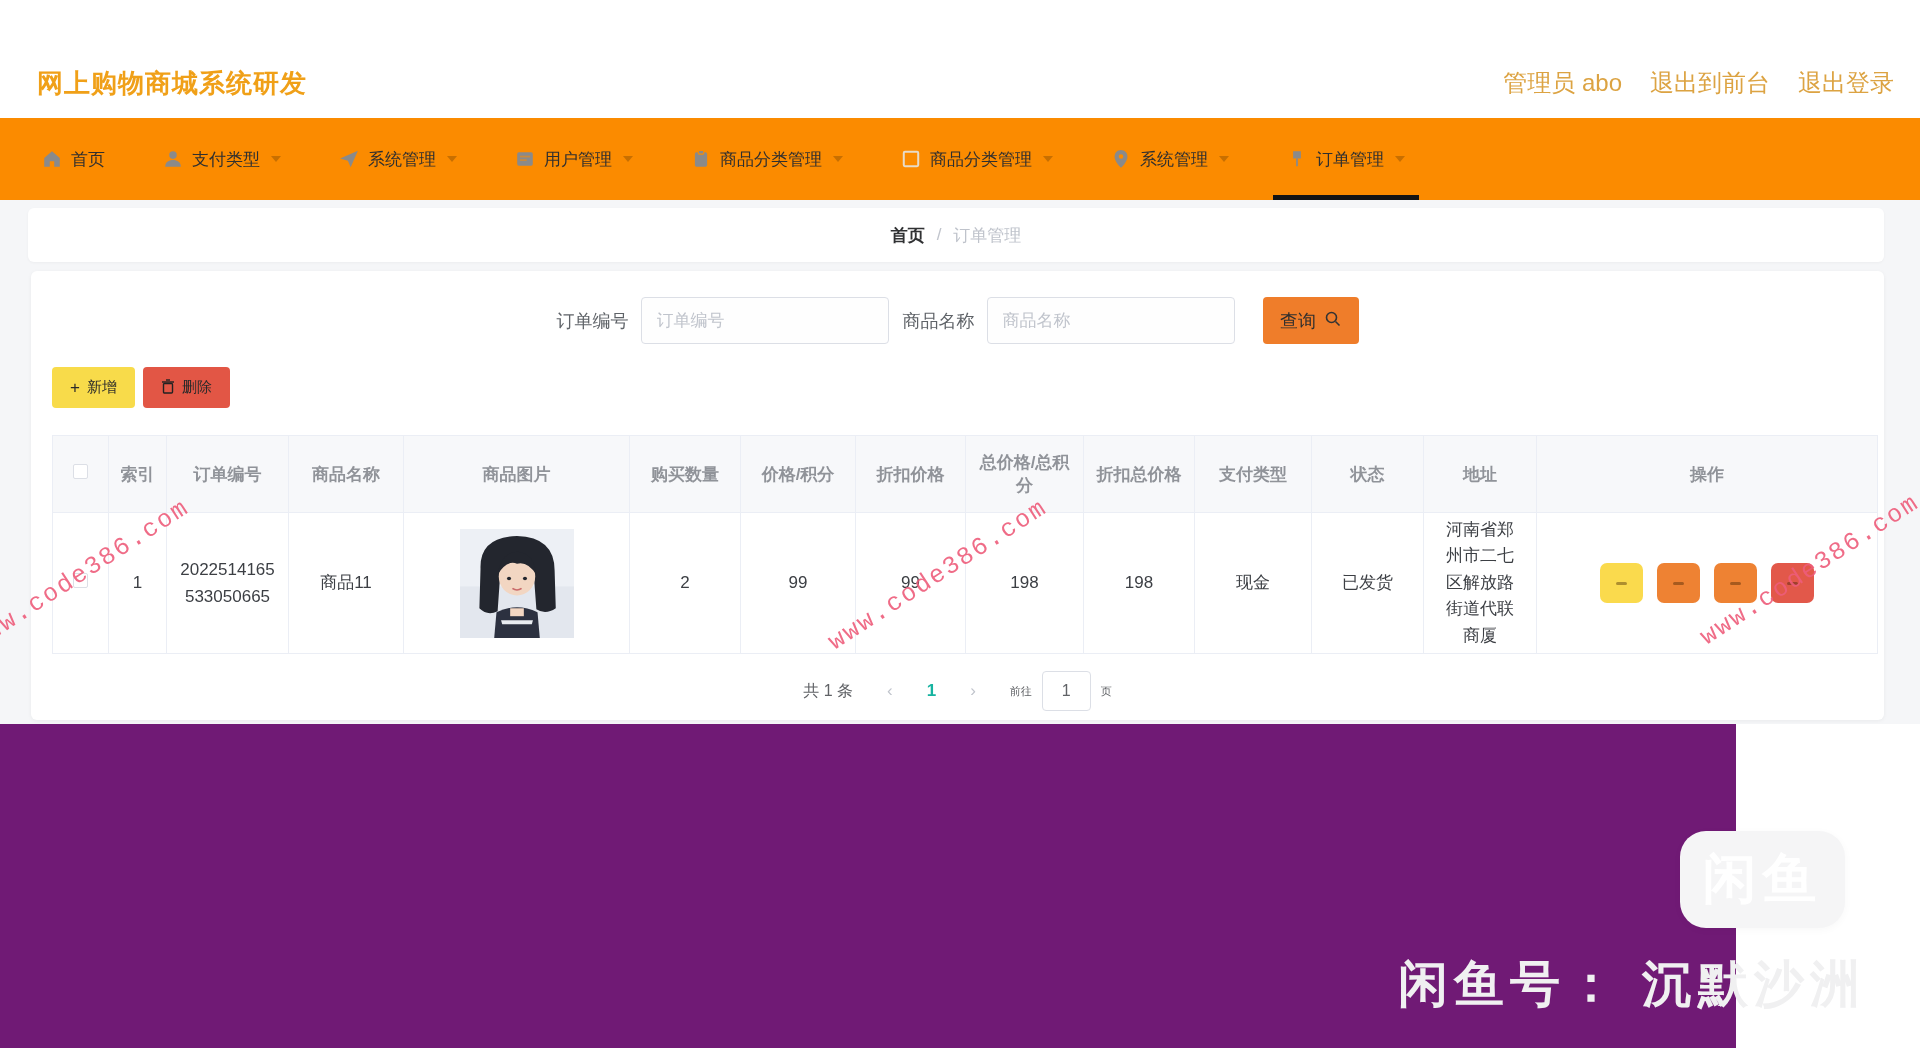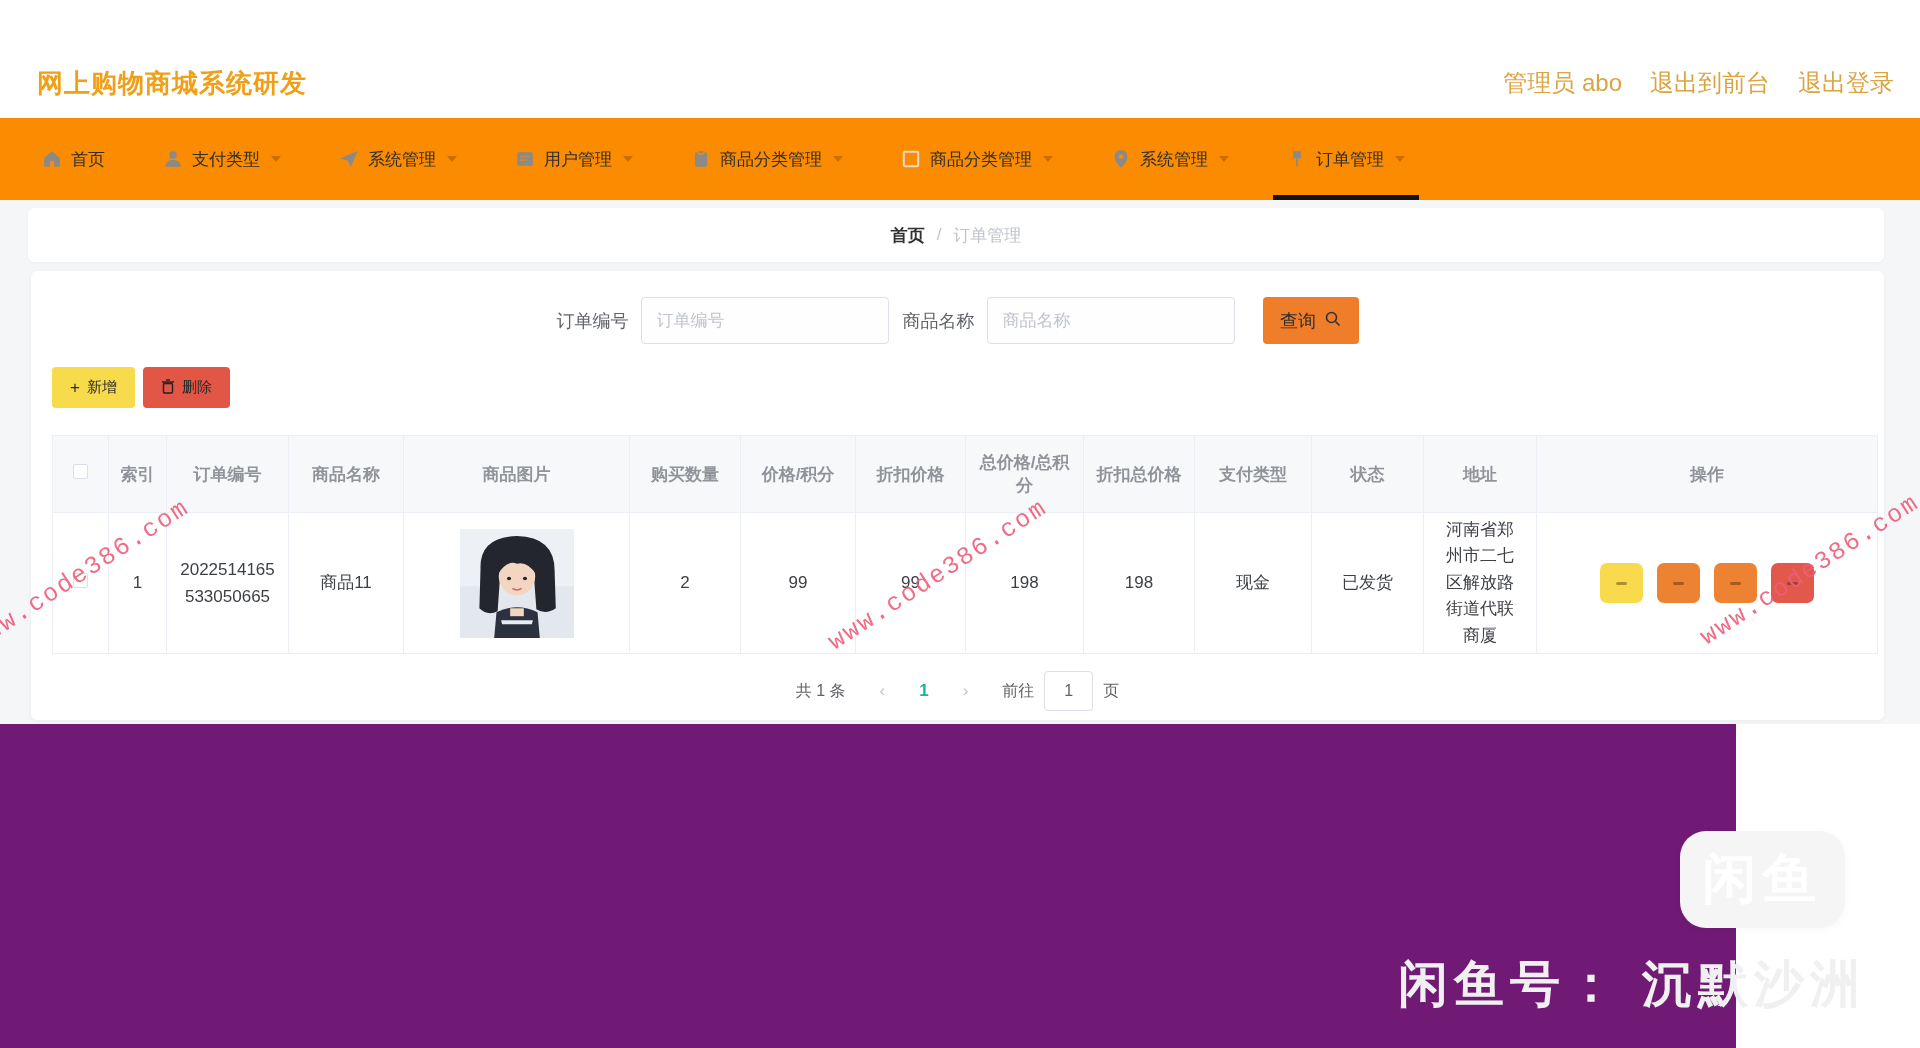--- a/index.html
+++ b/index.html
@@ -58,21 +58,21 @@
   .actions-wrap { display:flex; align-items:center; justify-content:center; gap:14px; }
   .action-button { width:43px; height:40px; border:none; border-radius:7px; cursor:pointer; display:flex; align-items:center; justify-content:center; }
   .action-button i { display:block; width:11px; height:3px; background:rgba(60,30,0,.4); border-radius:2px; }
 
   
   .pagination { position:absolute; top:400px; left:0; right:0; display:flex; align-items:center; justify-content:center; gap:34px; }
   .pg-total { font-size:16px; color:#606266;text-align:center; }
   .pg-arrow { font-size:17px; color:#c0c4cc; cursor:pointer; }
   .pg-page { font-size:17px; color:#16b3a0; font-weight:bold; cursor:pointer; }
   .pg-goto { display:flex; align-items:center; gap:10px; }
-  .pg-goto-label, .pg-goto-unit { font-size:16px; color:#606266; }
+  .pg-goto-label, .pg-goto-unit { font-size:11px; color:#606266; }
   .pg-input { width:49px; height:40px; border:1px solid #dcdfe6; border-radius:4px; text-align:center; font-size:16px; color:#606266; outline:none; }
 
   
   .site-watermark { position:absolute; font-family:"Liberation Mono","DejaVu Sans Mono",monospace; font-size:25px; color:#ee5d7b; letter-spacing:2px; white-space:nowrap; transform:translate(-50%,-50%) rotate(-33deg); opacity:.9; pointer-events:none; z-index:5; }
   .wm-left { left:80px; top:527px; }
   .wm-center { left:938px; top:527px; }
   .wm-right { left:1810px; top:522px; }
 
   .brand-logo { position:absolute; left:1680px; top:783px; width:165px; height:97px; background:#f5f5f6; border-radius:26px; display:flex; align-items:center; justify-content:center; box-shadow:0 2px 8px rgba(0,0,0,.03); }
   .brand-logo span { font-size:54px; font-weight:bold; color:#ffffff; letter-spacing:6px; }

